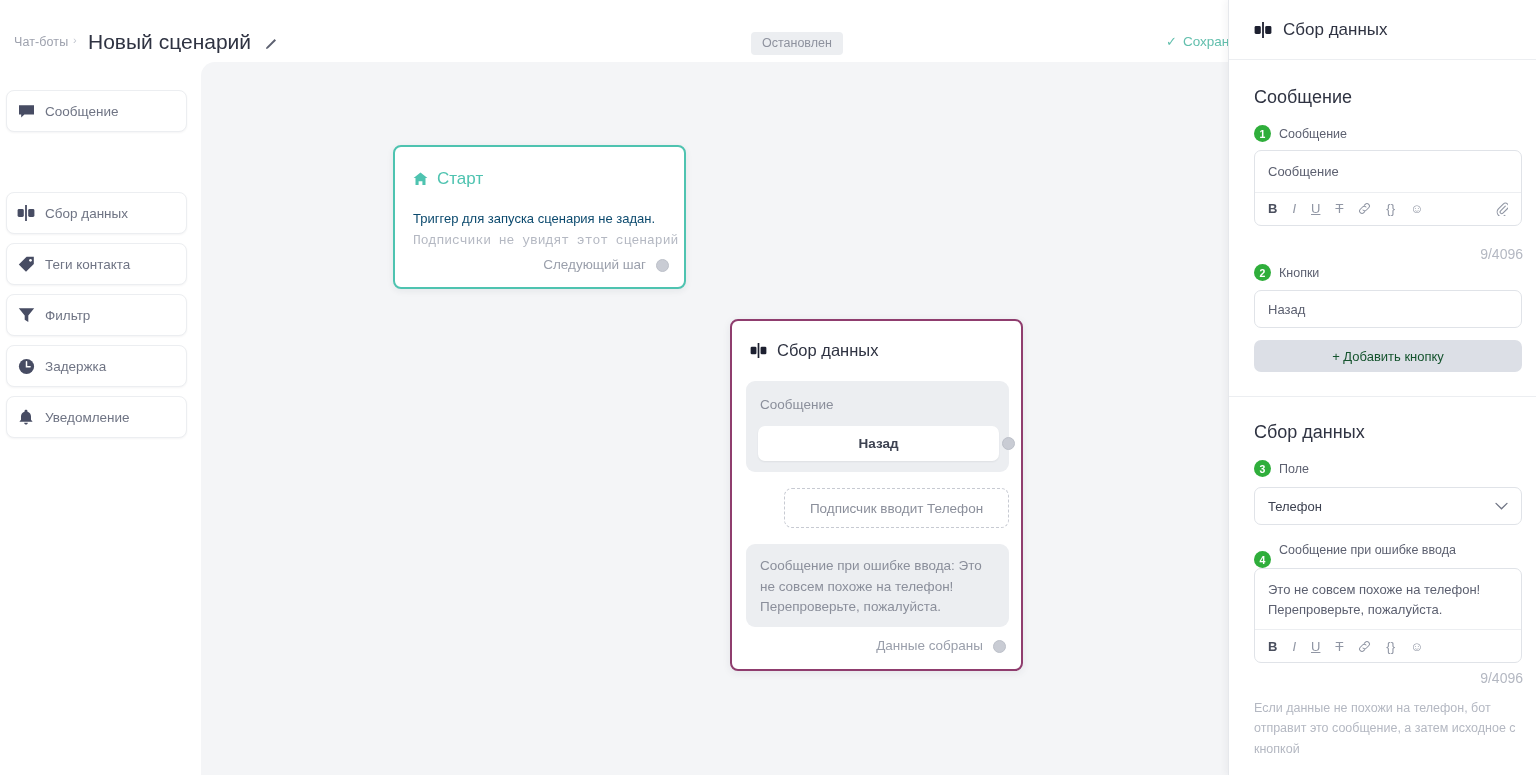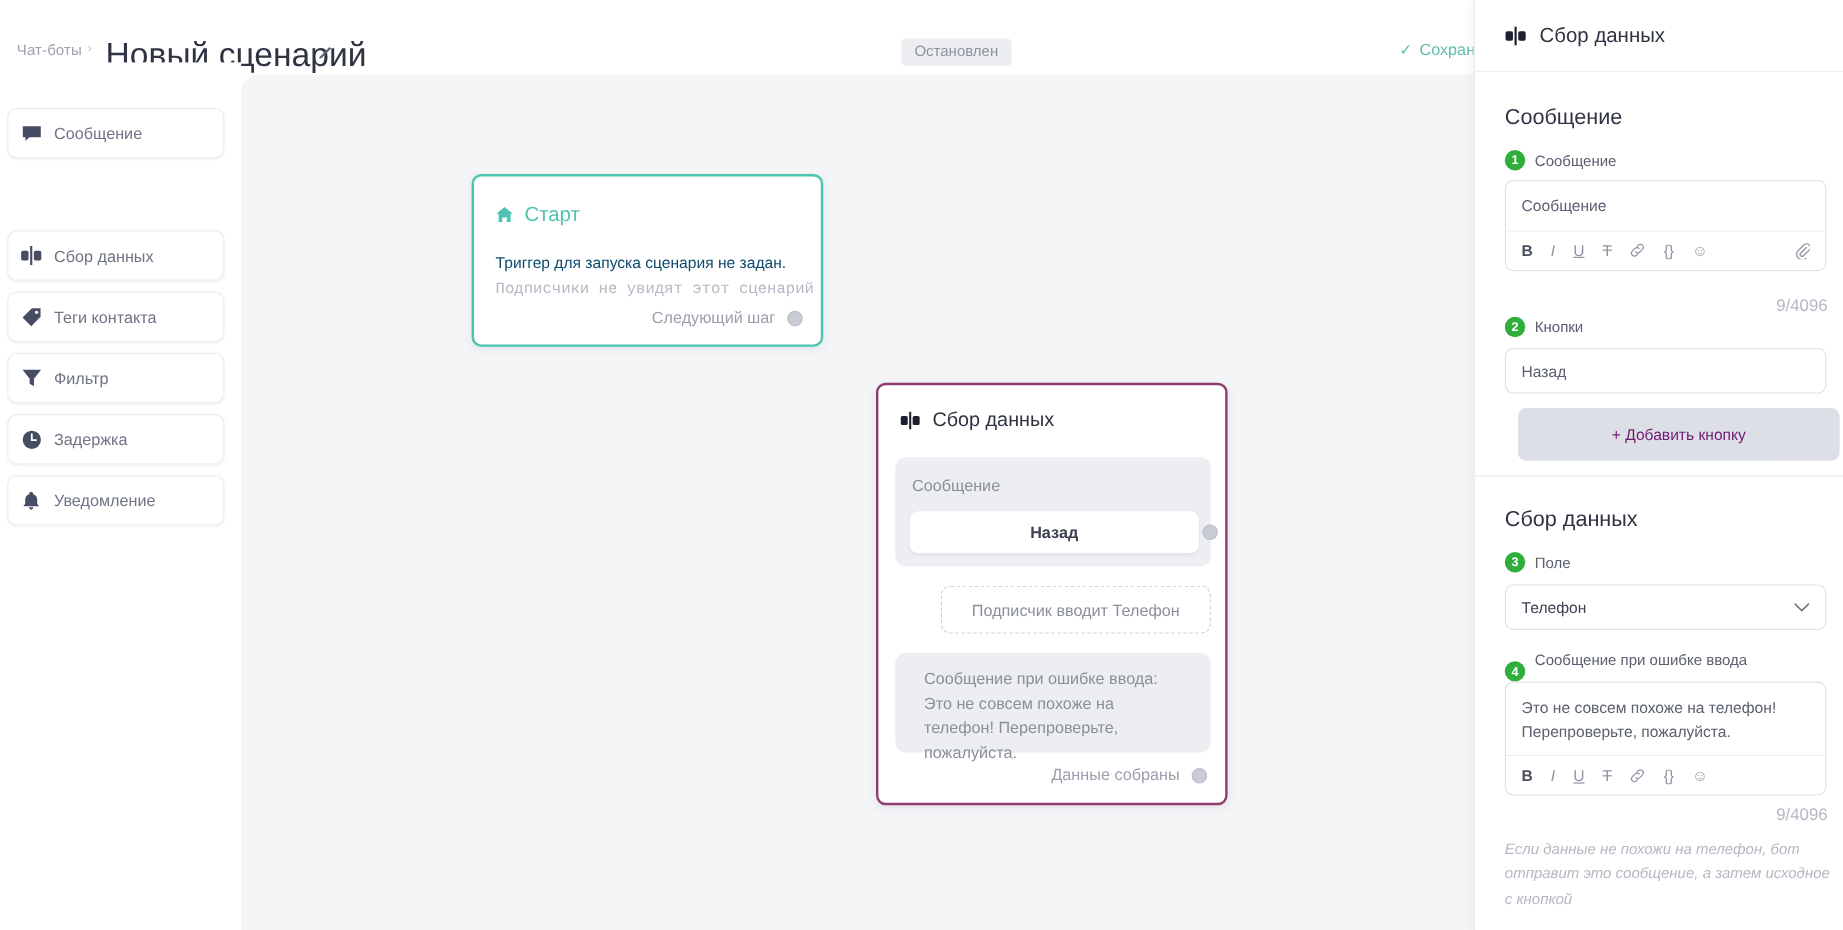--- a/index.html
+++ b/index.html
@@ -19,21 +19,21 @@
   .breadcrumb {
     position: absolute; left: 14px; top: 19px;
     font-size: 12.5px; color: #9ea2ae; letter-spacing: .1px;
   }
   .bc-sep {
     position: absolute; left: 73px; top: 18px;
     font-size: 11px; color: #c2c6cf;
   }
   .page-title {
     position: absolute; left: 88px; top: 14px;
-    font-size: 28px; color: #2f3342; font-weight: 400;
+    font-size: 21px; color: #2f3342; font-weight: 400;
   }
   .edit-pencil {
     position: absolute; left: 264px; top: 19px;
     width: 16px; height: 16px; cursor: pointer;
   }
   .status-pill {
     position: absolute; left: 751px; top: 16px;
     background: #eceef1; color: #8e929e;
     font-size: 12.5px; padding: 4px 11px 5px; border-radius: 4px;
   }
@@ -122,21 +122,21 @@
   .input-chip {
     position: absolute; left: 52px; top: 167px;
     width: 225px; height: 40px;
     border: 1px dashed #c7cad2; border-radius: 8px;
     display: flex; align-items: center; justify-content: center;
     font-size: 13.5px; color: #8b8f9b;
   }
   .err-block {
     position: absolute; left: 14px; top: 223px;
     width: 263px; height: 83px; background: #eceef1; border-radius: 9px;
-    padding: 12px 24px; font-size: 13.5px; color: #8b8f9b; line-height: 1.53;
+    padding: 12px 14px; font-size: 13.5px; color: #8b8f9b; line-height: 1.53;
   }
   .node-data .n-done {
     position: absolute; right: 38px; top: 317px;
     font-size: 13.5px; color: #9a9fab;
   }
   .node-data > .dot { right: 15px; top: 319px; }
 
   
   .panel {
     position: absolute; left: 1228px; top: 0; width: 308px; height: 775px;
@@ -179,38 +179,38 @@
   .counter {
     position: absolute; right: 13px; font-size: 14px; color: #b4b8c2;
   }
   .txtinput {
     position: absolute; left: 25px; width: 268px; height: 38px;
     border: 1px solid #e0e3e8; border-radius: 7px; background: #fff;
     display: flex; align-items: center; padding: 0 13px;
     font-size: 13px; color: #5c6070; cursor: text;
   }
   .addbtn {
-    position: absolute; left: 25px; width: 268px; height: 44px;
+    position: absolute; left: 25px; width: 268px; height: 32px;
     background: #dcdfe6; border-radius: 7px;
     display: flex; align-items: center; justify-content: center;
-    font-size: 13px; color: #701a75; cursor: pointer; margin-left: 11px;
+    font-size: 13px; color: #14532d; cursor: pointer;
   }
   .divider {
     position: absolute; left: 0; width: 308px; height: 1px; background: #eceef1;
   }
   .selectbox {
     position: absolute; left: 25px; width: 268px; height: 38px;
     border: 1px solid #e0e3e8; border-radius: 7px; background: #fff;
     display: flex; align-items: center; padding: 0 13px;
     font-size: 13px; color: #3d4251; cursor: pointer;
   }
   .selectbox .chev { margin-left: auto; color: #6f7484; }
   .hint {
     position: absolute; left: 25px; width: 275px;
-    font-size: 12.5px; color: #b4b8c2; line-height: 1.62; font-style: italic;
+    font-size: 12.5px; color: #b4b8c2; line-height: 1.62;
   }
   svg { display: block; }
 </style>
 </head>
 <body>
 
 <div id="app">
 
   <div class="topbar">
     <div class="breadcrumb">Чат-боты</div>

